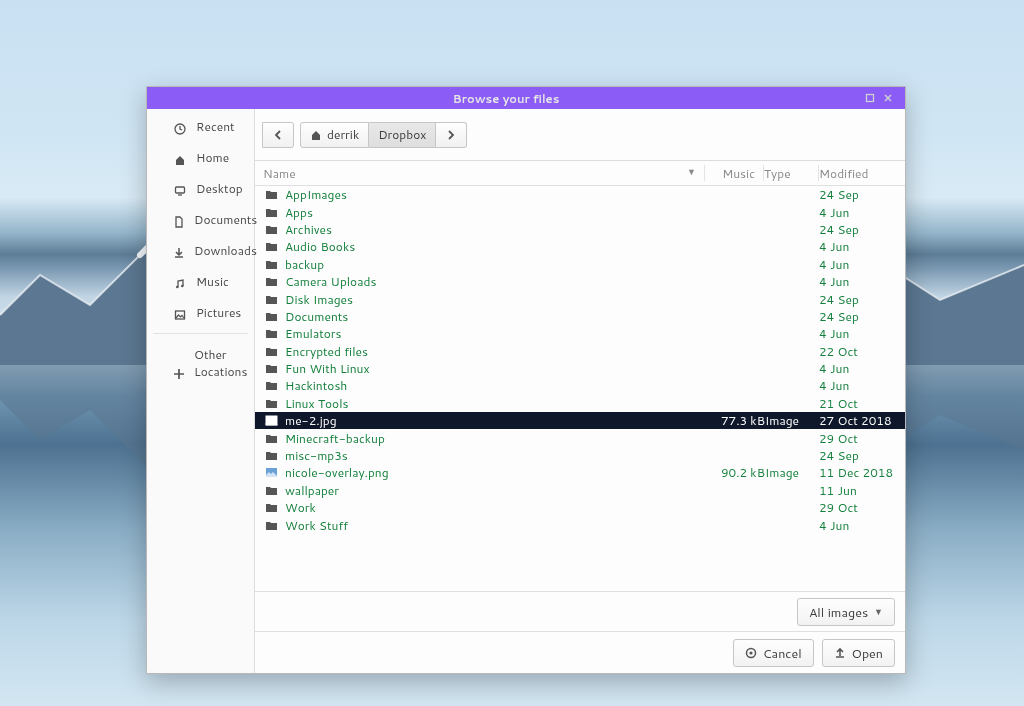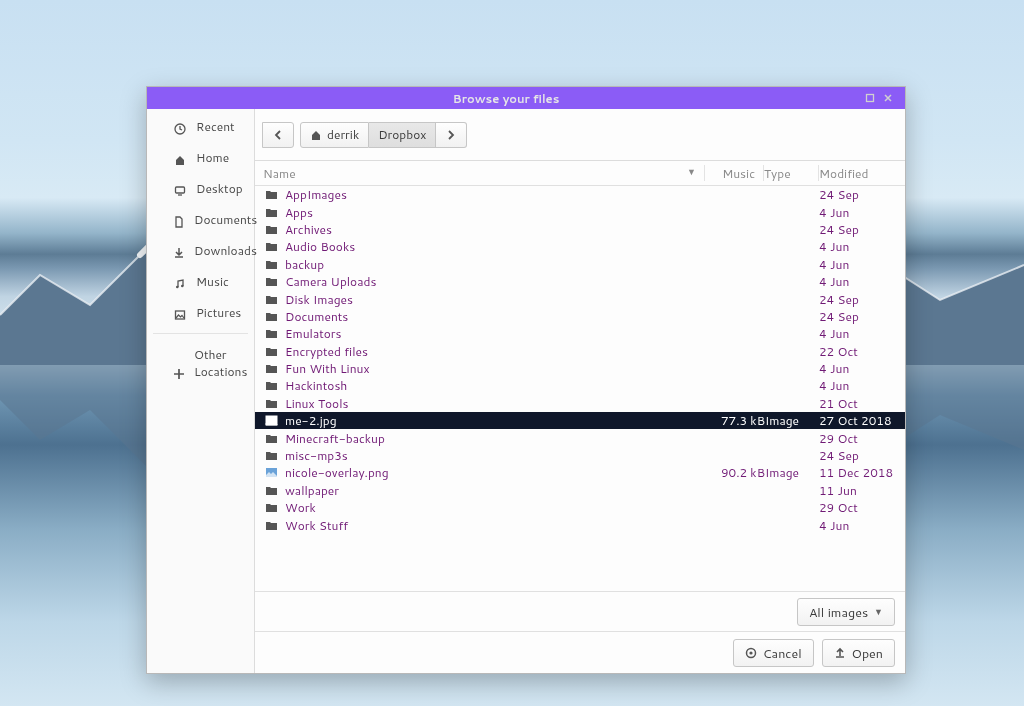--- a/index.html
+++ b/index.html
@@ -108,21 +108,21 @@
 .col-type { width: 54px; text-align: left; }
 .col-mod  { width: 86px; text-align: left; padding-right: 8px;}
 .hdr-sep { width:1px; height:16px; background:#e3e3e3; }
 .sort-ind { margin-left:auto; margin-right:8px; color:#888; font-size:9px; }
 
 .file-list { flex: 1; overflow: auto; }
 .row {
   display: flex; align-items: center;
   height: 17.4px;
   font-size: 12px;
-  color: #701a75;
+  color: #15803d;
   padding-left: 8px;
 }
 .row .fi { width: 16px; display:inline-flex; justify-content:center; }
 .row .fname { flex: 1; padding-left: 6px; white-space: nowrap; overflow: hidden; text-overflow: ellipsis;}
 .row .fsize { width: 58px; text-align: right; }
 .row .ftype { width: 54px; text-align: left; }
 .row .fmod { width: 86px; text-align: left; padding-right:8px; white-space:nowrap; }
 .row.selected { background: #0f172a; color: #fff; }
 .row.selected .fi svg * { stroke: #fff; fill: #fff; }
 

